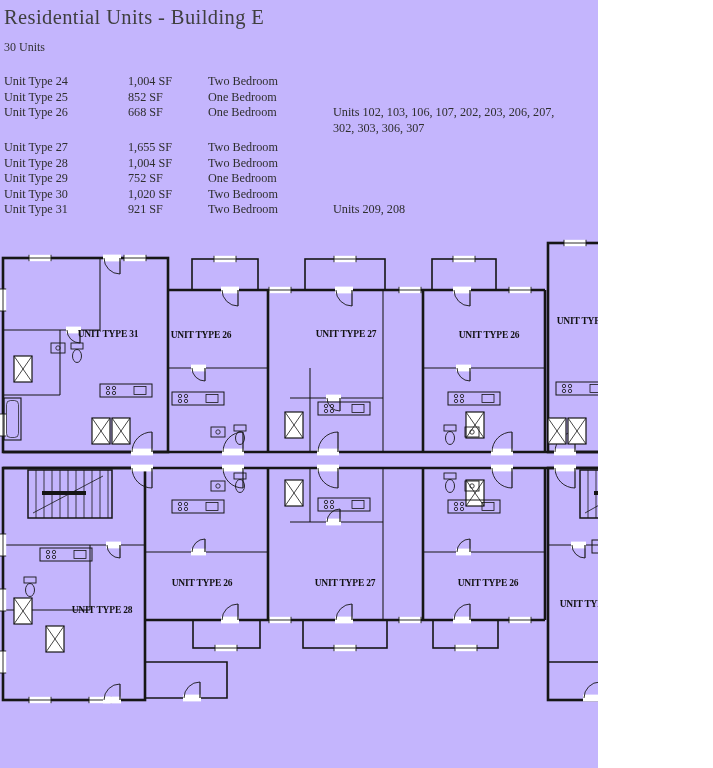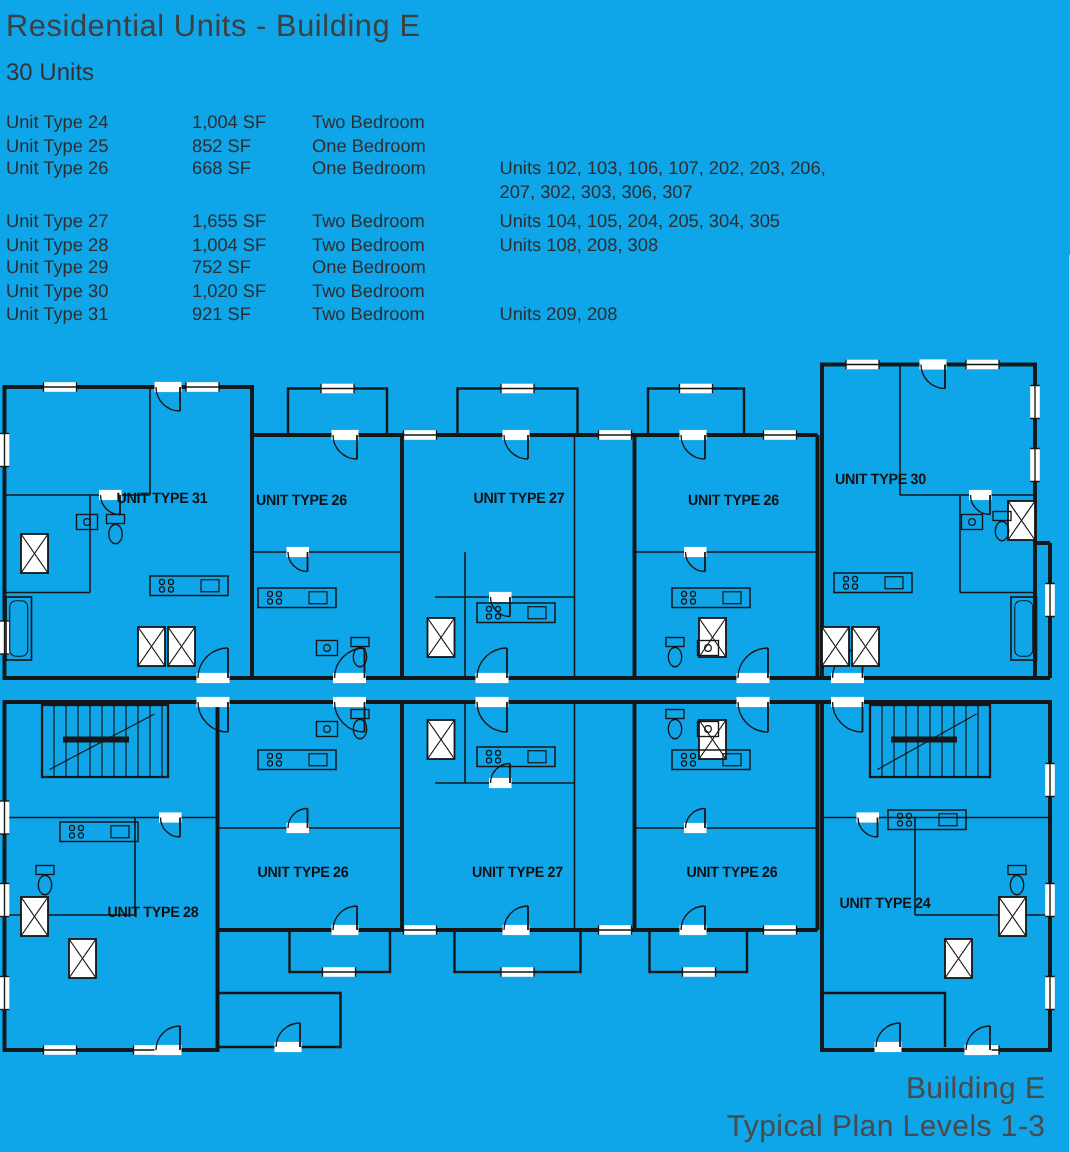--- a/index.html
+++ b/index.html
@@ -1,20 +1,20 @@
 <!DOCTYPE html>
 <html><head>
 <meta charset="utf-8">
 <style>
   html,body{margin:0;padding:0;background:#fff;}
-  #page{position:relative;width:713px;height:768px;background:#0ea5e9;overflow:hidden;
-        font-family:Liberation Sans, sans-serif;color:#2e2e2e;}
+  #page{position:relative;width:598px;height:768px;background:#c4b5fd;overflow:hidden;
+        font-family:Liberation Serif, serif;color:#2e2e2e;}
   #title{position:absolute;left:4px;top:6px;font-size:20.5px;font-weight:400;
          letter-spacing:0.4px;color:#3f3f3f;}
-  #subtitle{position:absolute;left:4px;top:40px;font-size:16px;color:#333;}
+  #subtitle{position:absolute;left:4px;top:40px;font-size:12px;color:#333;}
   #unit-table{position:absolute;left:4px;top:74px;display:flex;flex-direction:column;}
   .trow{display:grid;grid-template-columns:124px 80px 125px 222px;line-height:15.5px;
         font-size:12.2px;color:#2e2e2e;}
   .trow.gap{margin-top:4px;}
   .trow div{white-space:normal;}
   #plan{position:absolute;left:0;top:0;width:713px;height:768px;}
   .plan-label{position:absolute;transform:translate(-50%,-50%) scaleX(.95);
               font-size:10px;font-weight:700;letter-spacing:-0.2px;color:#111;
               white-space:nowrap;}
   #footer{position:absolute;right:16px;top:714px;text-align:right;font-size:20px;
@@ -42,27 +42,25 @@
     <div class="trow">
       <div>Unit Type 26</div>
       <div>668 SF</div>
       <div>One Bedroom</div>
       <div>Units 102, 103, 106, 107, 202, 203, 206, 207, 302, 303, 306, 307</div>
     </div>
     <div class="trow gap">
       <div>Unit Type 27</div>
       <div>1,655 SF</div>
       <div>Two Bedroom</div>
-      <div>Units 104, 105, 204, 205, 304, 305</div>
     </div>
     <div class="trow">
       <div>Unit Type 28</div>
       <div>1,004 SF</div>
       <div>Two Bedroom</div>
-      <div>Units 108, 208, 308</div>
     </div>
     <div class="trow">
       <div>Unit Type 29</div>
       <div>752 SF</div>
       <div>One Bedroom</div>
     </div>
     <div class="trow">
       <div>Unit Type 30</div>
       <div>1,020 SF</div>
       <div>Two Bedroom</div>
@@ -515,18 +513,14 @@
   <div class="plan-label" style="left:201px;top:334px">UNIT TYPE 26</div>
   <div class="plan-label" style="left:346px;top:333px">UNIT TYPE 27</div>
   <div class="plan-label" style="left:489px;top:334px">UNIT TYPE 26</div>
   <div class="plan-label" style="left:587px;top:320px">UNIT TYPE 30</div>
   <div class="plan-label" style="left:102px;top:609px">UNIT TYPE 28</div>
   <div class="plan-label" style="left:202px;top:582px">UNIT TYPE 26</div>
   <div class="plan-label" style="left:345px;top:582px">UNIT TYPE 27</div>
   <div class="plan-label" style="left:488px;top:582px">UNIT TYPE 26</div>
   <div class="plan-label" style="left:590px;top:603px">UNIT TYPE 24</div>
 
-  <div id="footer">
-    <div>Building E</div>
-    <div>Typical Plan Levels 1-3</div>
-  </div>
 
 </div>
 
 </body></html>

